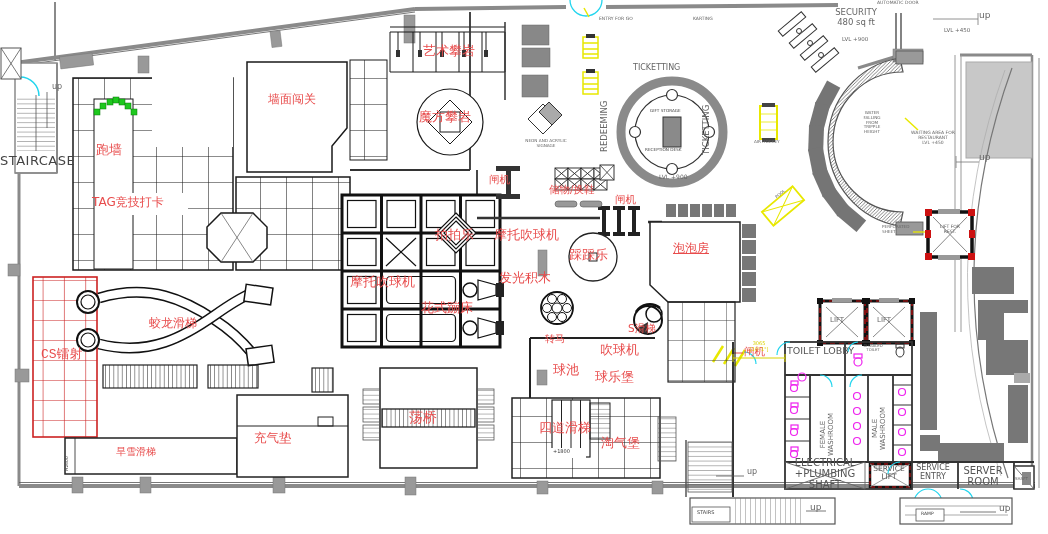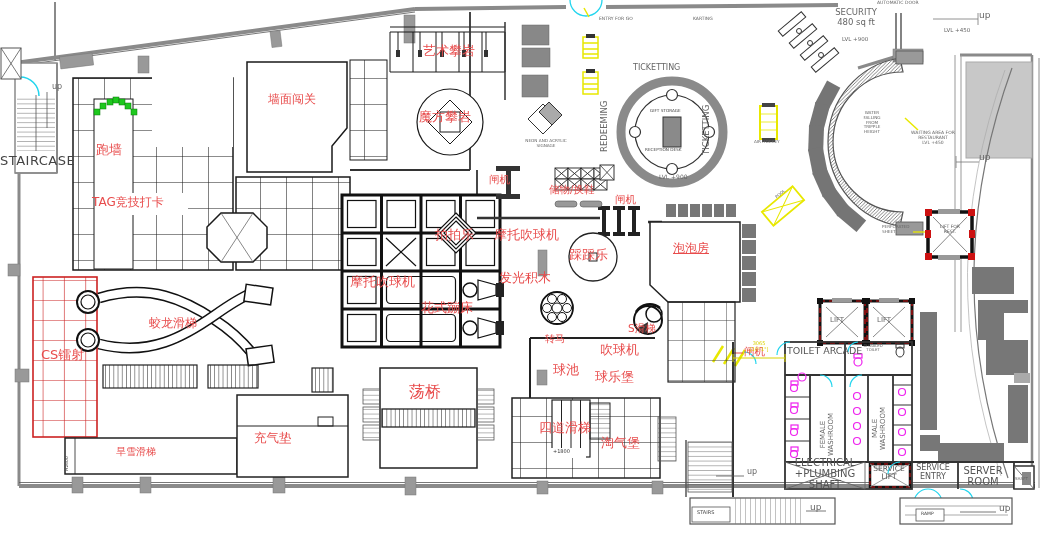--- a/index.html
+++ b/index.html
@@ -531,31 +531,31 @@
 <div class="lbl zh" style="left:499px;top:271px;">发光积木</div>
 <div class="lbl zh" style="left:545px;top:301px;font-size:10px;margin-top:32px;">转马</div>
 <div class="lbl zh" style="left:673px;top:242px;font-size:12px;text-decoration:underline;">泡泡房</div>
 <div class="lbl zh" style="left:628px;top:322px;font-size:10.5px;">S滑梯</div>
 <div class="lbl zh" style="left:600px;top:343px;">吹球机</div>
 <div class="lbl zh" style="left:553px;top:363px;">球池</div>
 <div class="lbl zh" style="left:595px;top:370px;">球乐堡</div>
 <div class="lbl zh" style="left:539px;top:421px;">四道滑梯</div>
 <div class="lbl zh" style="left:601px;top:436px;">淘气堡</div>
 <div class="lbl en" style="left:553px;top:449px;font-size:5px;color:#333;">+1800</div>
-<div class="lbl zh" style="left:409px;top:383px;font-size:16px;">荡桥</div>
+<div class="lbl zh" style="left:409px;top:409px;font-size:14px;">荡桥</div>
 <div class="lbl zh" style="left:254px;top:431px;font-size:12.5px;">充气垫</div>
 <div class="lbl zh" style="left:116px;top:446px;font-size:10px;">旱雪滑梯</div>
-<div class="lbl zh" style="left:41px;top:348px;">CS镭射</div>
+<div class="lbl zh" style="left:41px;top:348px;font-family:Liberation Mono, monospace;">CS镭射</div>
 <div class="lbl zh" style="left:149px;top:317px;font-size:12px;">蛟龙滑梯</div>
 <div class="lbl en vl" style="left:64px;top:471px;font-size:4.5px;color:#555;">H2600</div>
 <div class="lbl yl ctr" style="left:739px;top:341px;width:40px;font-size:5px;">3065
 [10'-1"]</div>
 <div class="lbl en" style="left:830px;top:316px;font-size:7px;">LIFT</div>
 <div class="lbl en" style="left:877px;top:316px;font-size:7px;">LIFT</div>
-<div class="lbl en" style="left:787px;top:346px;font-size:9.5px;color:#555;">TOILET ARCADE</div>
+<div class="lbl en" style="left:787px;top:346px;font-size:9.5px;color:#555;">TOILET LOBBY</div>
 <div class="lbl en ctr" style="left:858px;top:344px;width:30px;font-size:3.8px;">DISABLED
 TOILET</div>
 <div class="lbl en vl" style="left:819px;top:456px;font-size:7px;">FEMALE
 WASHROOM</div>
 <div class="lbl en vl" style="left:871px;top:450px;font-size:7px;">MALE
 WASHROOM</div>
 <div class="lbl en ctr" style="left:789px;top:457px;width:72px;font-size:10px;line-height:1.1;color:#555;">ELECTRICAL
 +PLUMBING
 SHAFT</div>
 <div class="lbl en ctr" style="left:866px;top:465px;width:46px;font-size:7.5px;line-height:1.1;color:#555;">SERVICE

